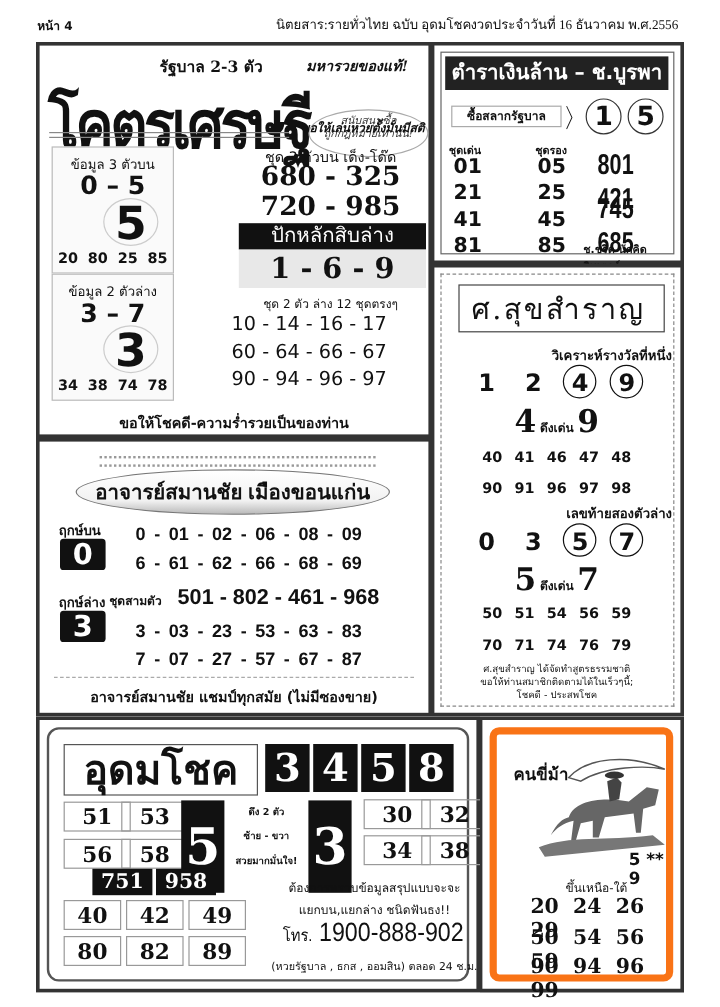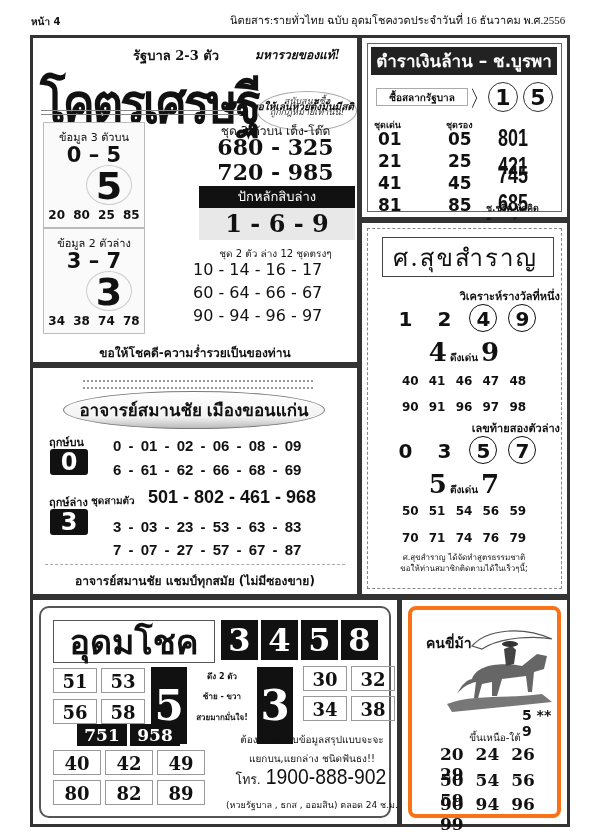--- a/index.html
+++ b/index.html
@@ -29,21 +29,21 @@
   #box3 { top: 84px; height: 106px; }
   #box2 { top: 190px; height: 106px; }
   .databox .lbl { position: absolute; top: 5px; left: 0; width: 100%; text-align: center; font-size: 11px; }
   .databox .pair { position: absolute; top: 20px; left: 0; width: 100%; text-align: center; font-size: 21px; font-weight: bold; }
   .databox .circ { position: absolute; top: 42px; left: 42px; width: 46px; height: 40px; border-radius: 50%; border: 1px solid #ccc; text-align: center; font-size: 38px; font-weight: bold; line-height: 40px; }
   .databox .nums { position: absolute; top: 85px; left: 0; width: 100%; text-align: center; font-size: 12px; font-weight: bold; word-spacing: 4px; }
 
   #set3-label { left: 160px; top: 83px; width: 165px; text-align: center; font-size: 12px; }
   #set3-line1 { left: 160px; top: 96px; width: 165px; text-align: center; font-size: 22px; font-weight: bold; font-family: "DejaVu Serif", serif; }
   #set3-line2 { left: 160px; top: 121px; width: 165px; text-align: center; font-size: 22px; font-weight: bold; font-family: "DejaVu Serif", serif; }
-  #tens-bar { left: 166px; top: 148px; width: 156px; height: 22px; background: #111; color: #fff; text-align: center; font-size: 13px; line-height: 22px; }
+  #tens-bar { left: 166px; top: 148px; width: 156px; height: 22px; background: #111; color: #fff; text-align: center; font-size: 17px; line-height: 22px; }
   #tens-val { left: 166px; top: 170px; width: 156px; height: 32px; background: #e8e8e8; text-align: center; font-size: 24px; font-weight: bold; line-height: 32px; font-family: "DejaVu Serif", serif; }
   #set2-label { left: 160px; top: 208px; width: 165px; text-align: center; font-size: 10px; }
   .set2-line { position: absolute; left: 160px; width: 165px; font-size: 16px; }
   #set2-l1 { top: 222px; } #set2-l2 { top: 245px; } #set2-l3 { top: 268px; }
   #p1-footer { left: 0; top: 305px; width: 324px; text-align: center; font-size: 12px; font-weight: bold; }
 
   
   #p2 { left: 360px; top: 35px; width: 210px; height: 185px; border-left: 2px solid #333; }
   #p2-inner { position: absolute; left: 5px; top: 5px; right: 5px; bottom: 5px; border: 1px solid #666; }
   #money-bar { left: 3px; top: 3px; width: 186px; height: 28px; background: #222; color: #fff; font-size: 17px; font-weight: bold; line-height: 28px; text-align: center; }
@@ -95,36 +95,36 @@
   #set3-nums { left: 115px; top: 119px; font-size: 18px; font-weight: bold; font-family: "Liberation Sans", sans-serif; }
   #p4-dash { left: 12px; top: 196px; width: 300px; border-top: 1px dashed #aaa; }
   #p4-footer { left: 0; top: 203px; width: 324px; text-align: center; font-size: 12px; font-weight: bold; }
 
   
   #p5 { left: 30px; top: 597px; width: 370px; height: 230px; border-top: 3px solid #333; border-bottom: 3px solid #333; }
   #p5-frame { position: absolute; left: 6px; top: 6px; right: 6px; bottom: 6px; border: 2px solid #555; border-radius: 10px; }
   #ud-logo { left: 12px; top: 12px; width: 162px; height: 43px; border: 1px solid #555; font-size: 34px; font-weight: bold; text-align: center; line-height: 43px; font-family: "DejaVu Serif", serif; }
   .digblk { position: absolute; top: 12px; width: 37px; height: 40px; background: #111; color: #fff; font-size: 32px; font-weight: bold; text-align: center; line-height: 40px; font-family: "DejaVu Serif", serif; }
   #d1 { left: 180px; } #d2 { left: 220px; } #d3 { left: 260px; } #d4 { left: 300px; }
-  .numcell { position: absolute; width: 44px; height: 25px; border: 1px solid #999; font-size: 18px; font-weight: bold; text-align: center; line-height: 25px; font-family: "DejaVu Serif", serif; }
+  .numcell { position: absolute; width: 56px; height: 25px; border: 1px solid #999; font-size: 18px; font-weight: bold; text-align: center; line-height: 25px; font-family: "DejaVu Serif", serif; }
   .tallblk { position: absolute; width: 36px; height: 77px; background: #111; color: #fff; font-size: 42px; font-weight: bold; text-align: center; line-height: 77px; font-family: "DejaVu Serif", serif; }
   #tb5 { left: 110px; top: 59px; } #tb3 { left: 216px; top: 59px; }
   .mini { position: absolute; left: 146px; width: 70px; text-align: center; font-size: 8px; font-weight: bold; }
   #m1 { top: 62px; } #m2 { top: 82px; } #m3 { top: 103px; }
   .blkpair { position: absolute; top: 116px; width: 50px; height: 22px; background: #111; color: #fff; font-size: 17px; font-weight: bold; text-align: center; line-height: 22px; font-family: "DejaVu Serif", serif; }
   #bp1 { left: 36px; } #bp2 { left: 89px; }
   .info { position: absolute; left: 176px; width: 190px; text-align: center; font-size: 10px; }
   #info1 { top: 124px; } #info2 { top: 143px; }
   #phone { left: 170px; top: 156px; width: 200px; text-align: center; font-size: 22px; font-family: "Liberation Sans", sans-serif; transform: scaleX(0.88); }
   #phone small { font-size: 14px; }
   #info3 { top: 190px; font-size: 9px; }
 
   
   #p6 { left: 400px; top: 597px; width: 170px; height: 230px; border-top: 3px solid #333; border-bottom: 3px solid #333; border-left: 2px solid #333; }
-  #p6-frame { position: absolute; left: 6px; top: 6px; right: 6px; bottom: 6px; border: 4px solid #f97316; border-radius: 8px; }
+  #p6-frame { position: absolute; left: 6px; top: 6px; right: 6px; bottom: 6px; border: 6px solid #f97316; border-radius: 8px; }
   #horse-label { left: 14px; top: 22px; font-size: 14px; font-weight: bold; }
   #horse-art { left: 30px; top: 14px; width: 130px; height: 90px; }
   #horse-pair { left: 110px; top: 97px; font-size: 14px; font-weight: bold; }
   #horse-sub { left: 0; top: 120px; width: 166px; text-align: center; font-size: 10px; }
   .hrow { position: absolute; left: 28px; font-size: 17px; font-weight: bold; font-family: "DejaVu Serif", serif; word-spacing: 6px; }
   #h1 { top: 134px; } #h2 { top: 160px; } #h3 { top: 184px; }
 </style>
 </head>
 <body>
 
@@ -217,20 +217,21 @@
       <span class="ring">5</span>
       <span class="ring">7</span>
     </div>
     <div class="lead" id="lead2" style="top:240px">
       <b>5</b><small>ตึงเด่น</small><b>7</b>
     </div>
     <div class="nrow" id="n3" style="top:275px">50 51 54 56 59</div>
     <div class="nrow" id="n4" style="top:302px">70 71 74 76 79</div>
     <div class="p3-note" id="note1" style="top:322px">ศ.สุขสำราญ ได้จัดทำสูตรธรรมชาติ</div>
     <div class="p3-note" id="note2" style="top:333px">ขอให้ท่านสมาชิกติดตามได้ในเร็วๆนี้;</div>
+    <div class="p3-note" id="note3" style="top:344px">โชคดี - ประสพโชค</div>
   </div>
 </div>
 
 <div class="panel" id="p4">
   <div class="dots" id="dots1"></div>
   <div class="dots" id="dots2"></div>
   <div class="abs" id="p4-title-bg"></div>
   <div class="abs" id="p4-title">อาจารย์สมานชัย เมืองขอนแก่น</div>
   <div class="tag-label" id="top-label">ฤกษ์บน</div>
   <div class="blk" id="blk0">0</div>

